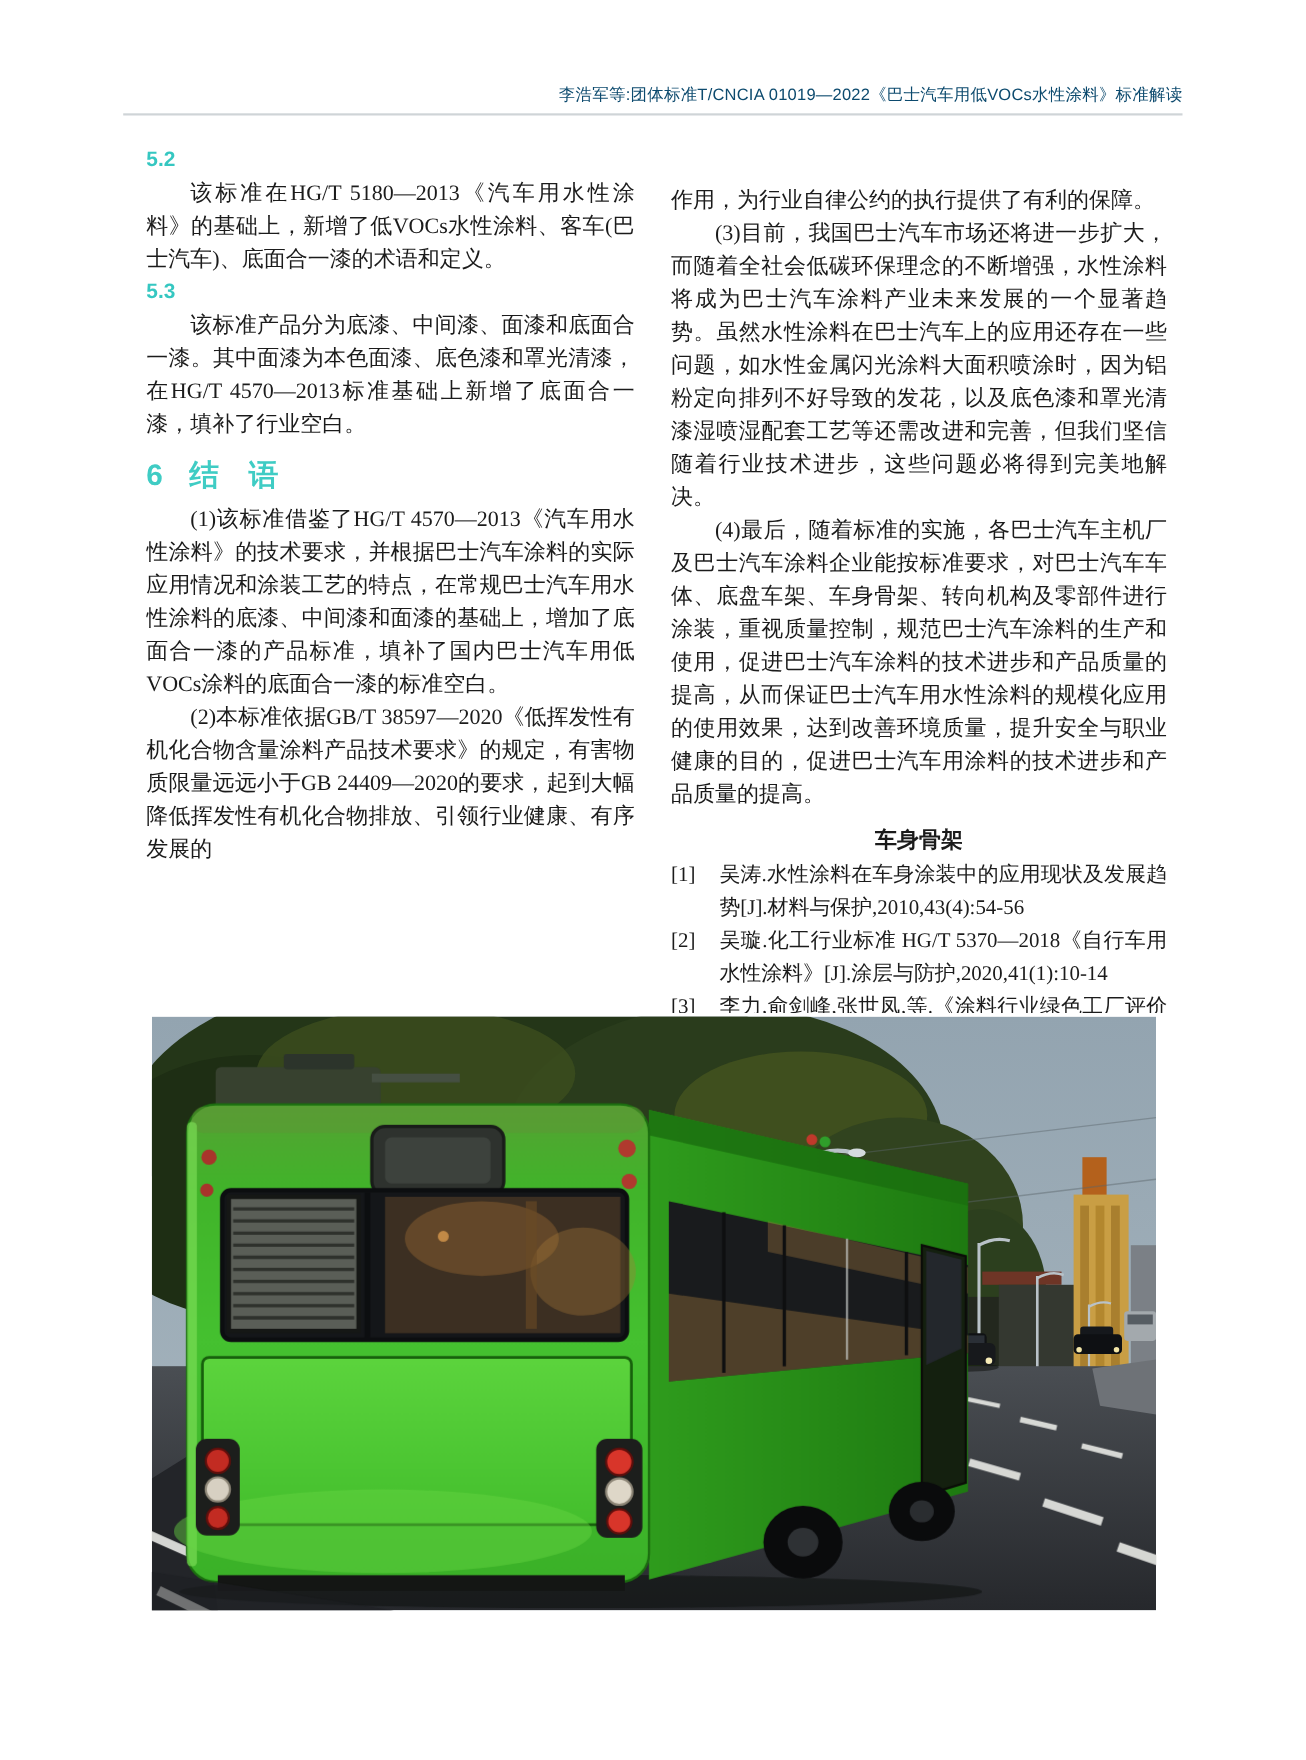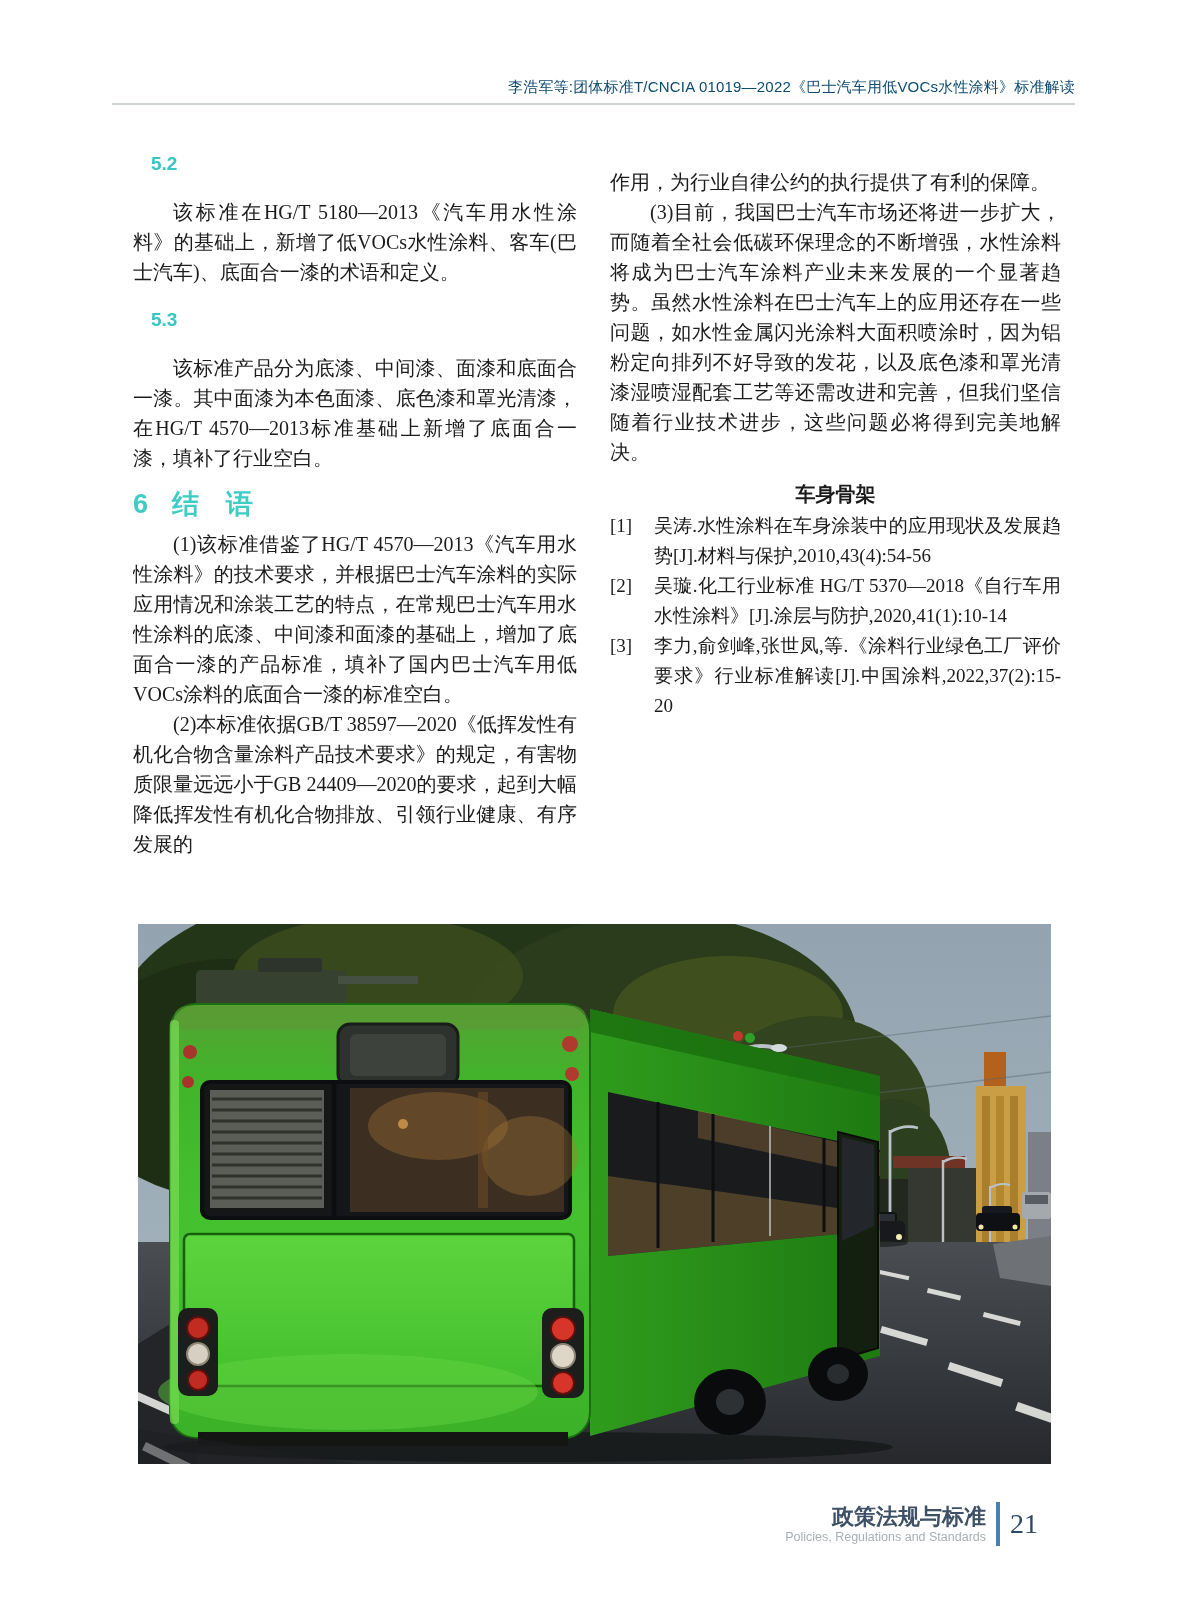--- a/index.html
+++ b/index.html
@@ -38,21 +38,21 @@
   .body-p{
     margin:0;
     font-size:20px;
     line-height:30px;
     color:#1b1b1b;
     text-align:justify;
     text-indent:2em;
   }
   .no-indent{text-indent:0;}
   .sub-heading{
-    margin:18px;
+    margin:0;
     display:flex;
     gap:14px;
     font-family:"Liberation Sans", sans-serif;
     font-weight:700;
     font-size:19px;
     line-height:30px;
     color:#35c7c1;
     white-space:nowrap;
   }
   .sec-heading{
@@ -148,20 +148,21 @@
         <span>6</span>
         <span>结　语</span>
       </h2>
       <p class="body-p">(1)该标准借鉴了HG/T 4570—2013《汽车用水性涂料》的技术要求，并根据巴士汽车涂料的实际应用情况和涂装工艺的特点，在常规巴士汽车用水性涂料的底漆、中间漆和面漆的基础上，增加了底面合一漆的产品标准，填补了国内巴士汽车用低VOCs涂料的底面合一漆的标准空白。</p>
       <p class="body-p">(2)本标准依据GB/T 38597—2020《低挥发性有机化合物含量涂料产品技术要求》的规定，有害物质限量远远小于GB 24409—2020的要求，起到大幅降低挥发性有机化合物排放、引领行业健康、有序发展的</p>
     </section>
 
     <section class="col-right">
       <p class="body-p no-indent">作用，为行业自律公约的执行提供了有利的保障。</p>
       <p class="body-p">(3)目前，我国巴士汽车市场还将进一步扩大，而随着全社会低碳环保理念的不断增强，水性涂料将成为巴士汽车涂料产业未来发展的一个显著趋势。虽然水性涂料在巴士汽车上的应用还存在一些问题，如水性金属闪光涂料大面积喷涂时，因为铝粉定向排列不好导致的发花，以及底色漆和罩光清漆湿喷湿配套工艺等还需改进和完善，但我们坚信随着行业技术进步，这些问题必将得到完美地解决。</p>
+      <p class="body-p">(4)最后，随着标准的实施，各巴士汽车主机厂及巴士汽车涂料企业能按标准要求，对巴士汽车车体、底盘车架、车身骨架、转向机构及零部件进行涂装，重视质量控制，规范巴士汽车涂料的生产和使用，促进巴士汽车涂料的技术进步和产品质量的提高，从而保证巴士汽车用水性涂料的规模化应用的使用效果，达到改善环境质量，提升安全与职业健康的目的，促进巴士汽车用涂料的技术进步和产品质量的提高。</p>
       <h4 class="ref-title">车身骨架</h4>
       <div class="ref">
         <span class="ref-num">[1]</span>
         <span class="ref-text">吴涛.水性涂料在车身涂装中的应用现状及发展趋势[J].材料与保护,2010,43(4):54-56</span>
       </div>
       <div class="ref">
         <span class="ref-num">[2]</span>
         <span class="ref-text">吴璇.化工行业标准 HG/T 5370—2018《自行车用水性涂料》[J].涂层与防护,2020,41(1):10-14</span>
       </div>
       <div class="ref">
@@ -369,22 +370,14 @@
           </g>
 
           <rect x="60" y="508" width="370" height="14" fill="#141614"></rect>
         </g>
       </g>
 
       <polygon points="0,540 0,505 220,540" fill="#1d1f22" opacity="0.55"></polygon>
     </svg>
   </figure>
 
-  <div class="footer">
-    <div class="footer-textblock">
-      <div class="footer-zh">政策法规与标准</div>
-      <div class="footer-en">Policies, Regulations and Standards</div>
-    </div>
-    <div class="footer-bar"></div>
-    <div class="footer-page">21</div>
-  </div>
 
 </div>
 
 </body></html>

